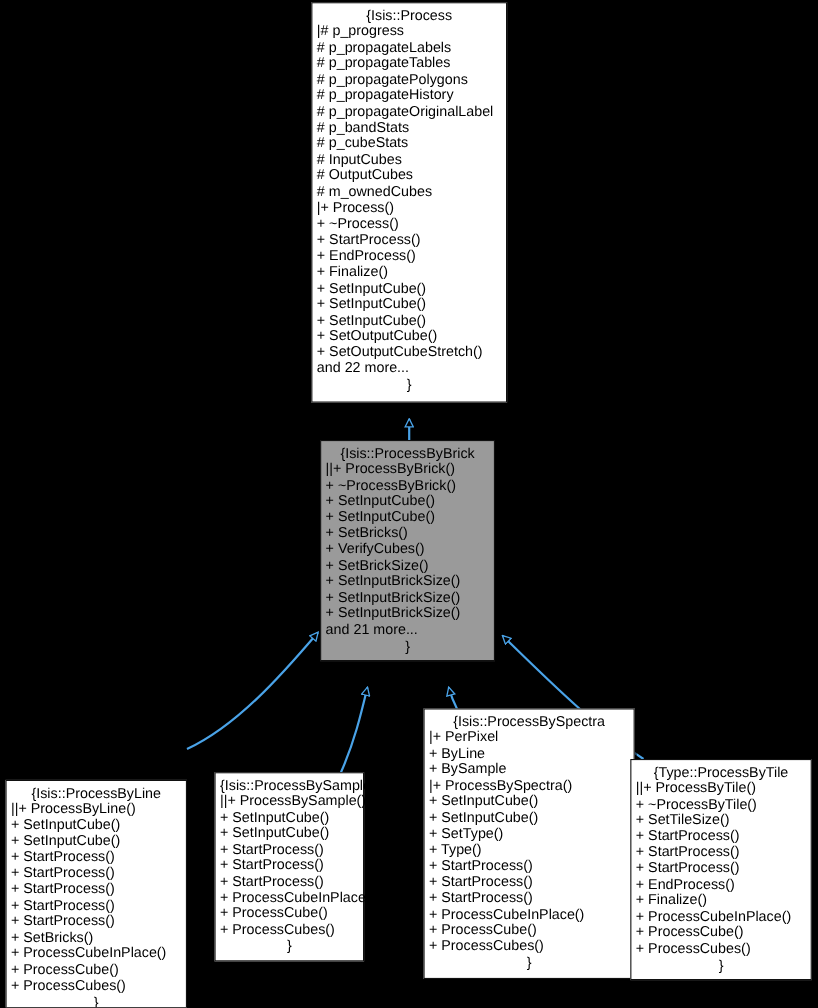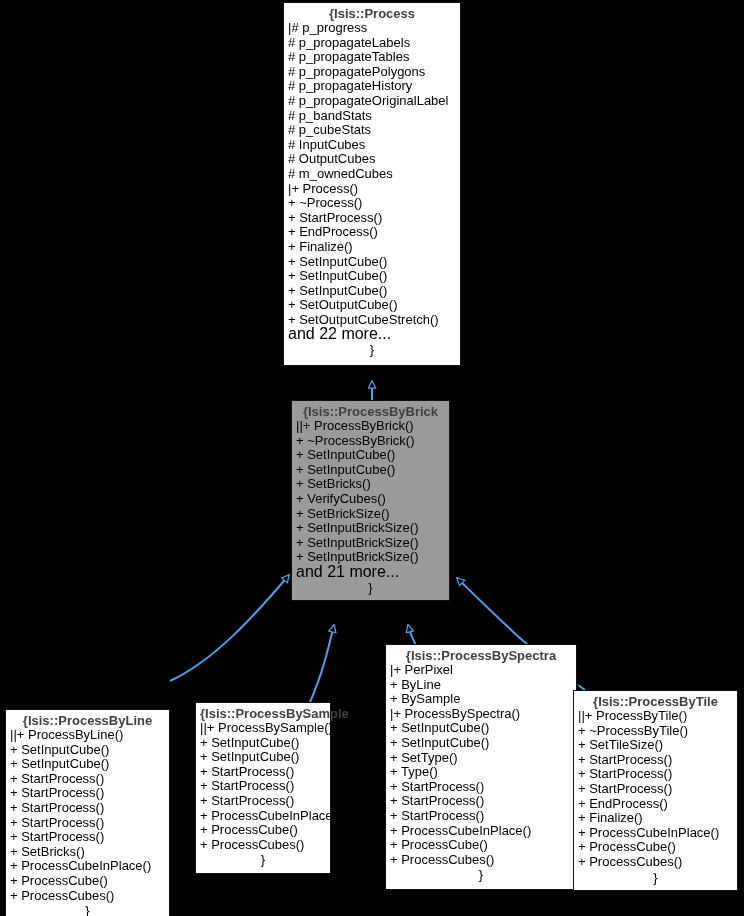--- a/index.html
+++ b/index.html
@@ -24,40 +24,39 @@
     padding: 3px 4px 2px 4px;
     z-index: 5;
   }
   .uml-box.highlighted {
     background: #9a9a9a;
   }
   .cls-title {
     text-align: center;
     font-size: 13px;
     line-height: 15px;
-    color: #404040;
+    color: #000000;
     white-space: nowrap;
     padding-bottom: 0px;
-    font-weight: bold;
   }
   .member {
     font-size: 13px;
     line-height: 14.6px;
     color: #000000;
     white-space: nowrap;
     text-align: left;
   }
   .cls-foot {
     text-align: center;
     font-size: 13px;
     line-height: 15px;
     color: #000000;
   }
   .more {
-    font-size: 16px;
+    font-size: 13px;
     line-height: 14.6px;
     color: #000000;
     text-align: left;
   }
   #edges {
     position: absolute;
     left: 0;
     top: 0;
     width: 744px;
     height: 916px;
@@ -195,21 +194,21 @@
       <div class="member">+ StartProcess()</div>
       <div class="member">+ StartProcess()</div>
       <div class="member">+ ProcessCubeInPlace()</div>
       <div class="member">+ ProcessCube()</div>
       <div class="member">+ ProcessCubes()</div>
     </div>
     <div class="cls-foot">}</div>
   </div>
 
   <div class="uml-box" style="left:573px; top:690px; width:165px; height:201px;">
-    <div class="cls-title">{Isis::ProcessByTile</div>
+    <div class="cls-title">{Type::ProcessByTile</div>
     <div>
       <div class="member">||+ ProcessByTile()</div>
       <div class="member">+ ~ProcessByTile()</div>
       <div class="member">+ SetTileSize()</div>
       <div class="member">+ StartProcess()</div>
       <div class="member">+ StartProcess()</div>
       <div class="member">+ StartProcess()</div>
       <div class="member">+ EndProcess()</div>
       <div class="member">+ Finalize()</div>
       <div class="member">+ ProcessCubeInPlace()</div>

